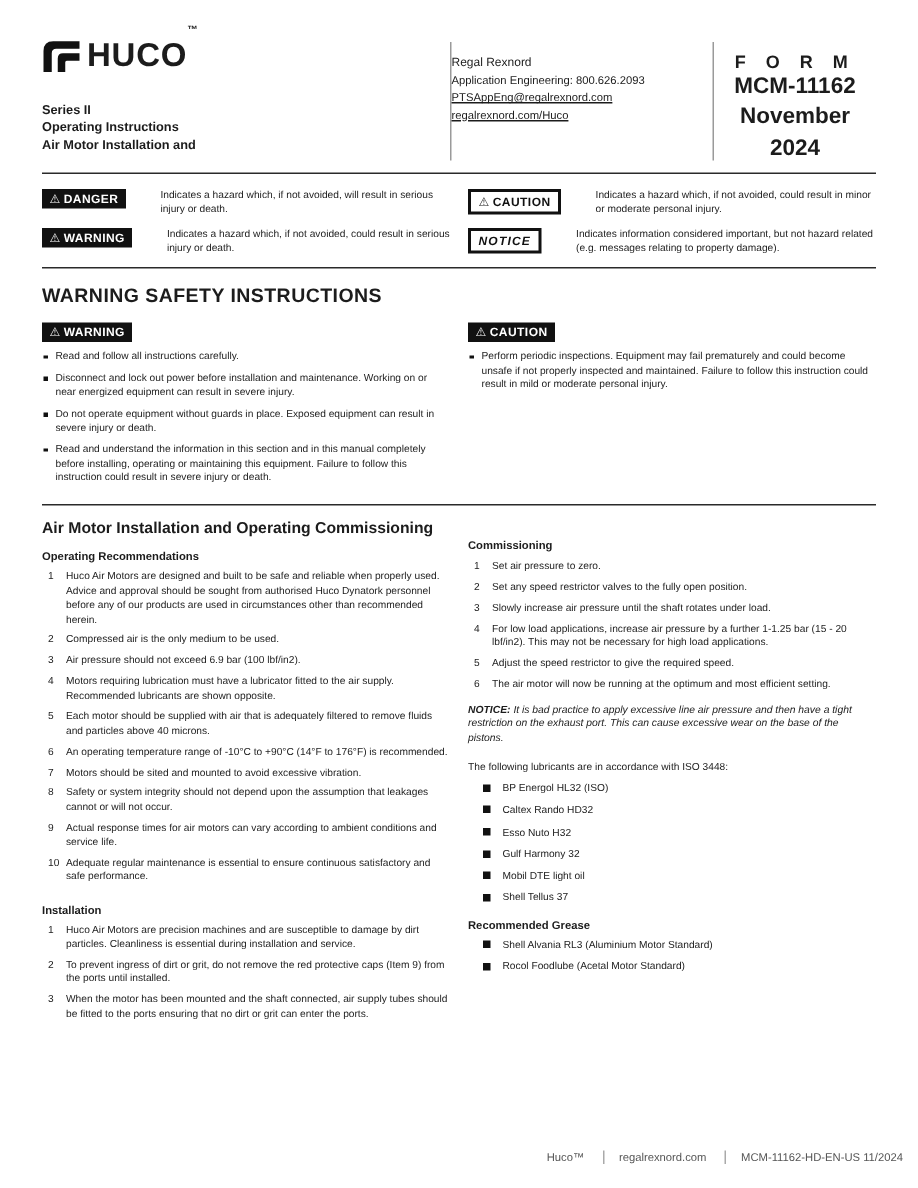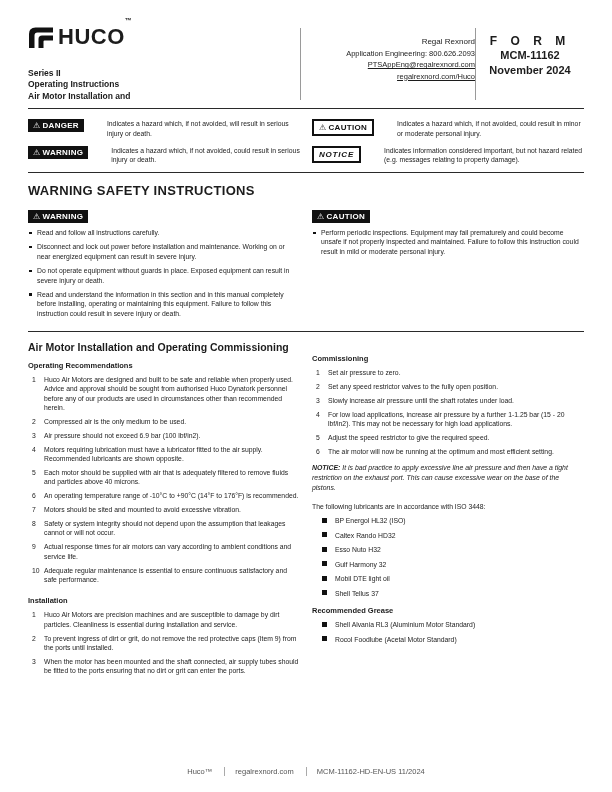--- a/index.html
+++ b/index.html
@@ -9,26 +9,26 @@
 
   
   .header { display:flex; align-items:stretch; border-bottom:1.5px solid #2a2a2a; padding-bottom:6px; }
   .header-left { width:272px; }
   .logo-row { display:flex; align-items:flex-end; gap:4px; }
   .logo-mark { width:26px; height:22px; }
   .logo-text { font-size:22px; font-weight:800; letter-spacing:0.5px; line-height:1; }
   .logo-tm { font-size:7px; font-weight:700; vertical-align:top; position:relative; top:-9px; }
   .doc-title { font-size:8.5px; font-weight:700; line-height:1.35; margin-top:20px; }
   .vdiv { width:1px; background:#9a9a9a; margin:2px 0 2px 0; }
-  .header-center { flex:1; text-align:right; padding-top:10px; font-size:7.5px; line-height:1.5; }
+  .header-center { flex:1; text-align:left; padding-top:10px; font-size:7.5px; line-height:1.5; }
   .header-center .company { font-size:8px; }
   .header-center a { color:#1c1c1c; text-decoration:underline; }
   .header-right { width:108px; text-align:center; padding-top:8px; }
   .form-word { font-size:12px; font-weight:700; letter-spacing:5px; }
-  .form-num, .form-date { font-size:11px; font-weight:700; line-height:1.35; }
+  .form-num, .form-date { font-size:15px; font-weight:700; line-height:1.35; }
 
   
   .signal-defs { display:flex; gap:12px; padding:10px 0 8px 0; border-bottom:1.5px solid #2a2a2a; }
   .signal-col { flex:1; display:flex; flex-direction:column; gap:8px; }
   .signal-row { display:flex; gap:23px; align-items:flex-start; }
   .badge { flex:0 0 auto; font-size:8px; font-weight:800; padding:2px 5px; letter-spacing:0.3px; white-space:nowrap; }
   .badge.solid { background:#111; color:#fff; }
   .badge.outline { background:#fff; color:#111; border:2px solid #111; }
   .badge.notice { background:#fff; color:#111; border:2px solid #111; font-style:italic; letter-spacing:0.8px; }
   .tri { font-weight:700; margin-right:2px; }
@@ -55,21 +55,21 @@
   ol.numlist .num { flex:0 0 16px; text-align:left; padding-left:4px; }
   ol.numlist .txt { flex:1; }
   .notice-para { font-size:6.9px; line-height:1.42; font-style:italic; margin:7px 0 9px 0; }
   .notice-para .nlabel { font-weight:700; }
   .intro-line { font-size:6.8px; line-height:1.4; margin:0 0 5px 0; }
   ul.squares { list-style:none; margin:0 0 2px 0; padding:0 0 0 10px; }
   ul.squares li { display:flex; align-items:flex-start; gap:8px; font-size:6.8px; line-height:1.4; margin-bottom:5px; }
   .sq { flex:0 0 auto; width:5px; height:5px; background:#111; margin-top:1.5px; }
 
   
-  .footer { position:absolute; left:0; right:0; bottom:16px; text-align:center; font-size:7.5px; color:#555; }
+  .footer { position:absolute; left:0; right:0; bottom:16px; text-align:right; font-size:7.5px; color:#555; }
   .footer span { padding:0 10px; }
   .footer .sep { border-left:1px solid #aaa; }
 </style>
 </head>
 <body>
 
 <div class="page">
 
   <div class="header">
     <div class="header-left">

